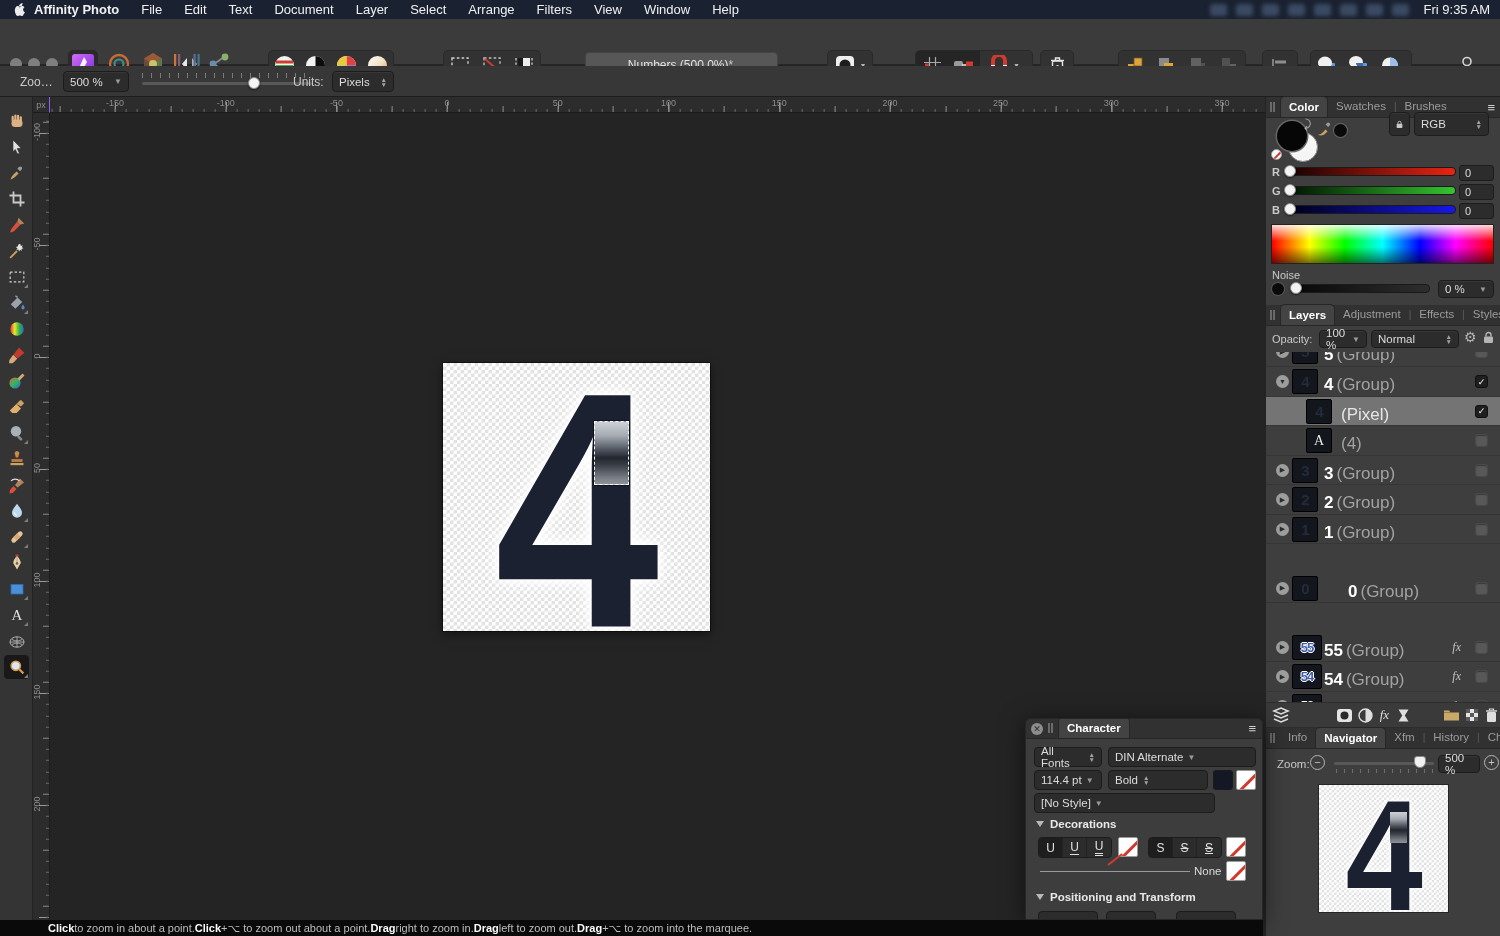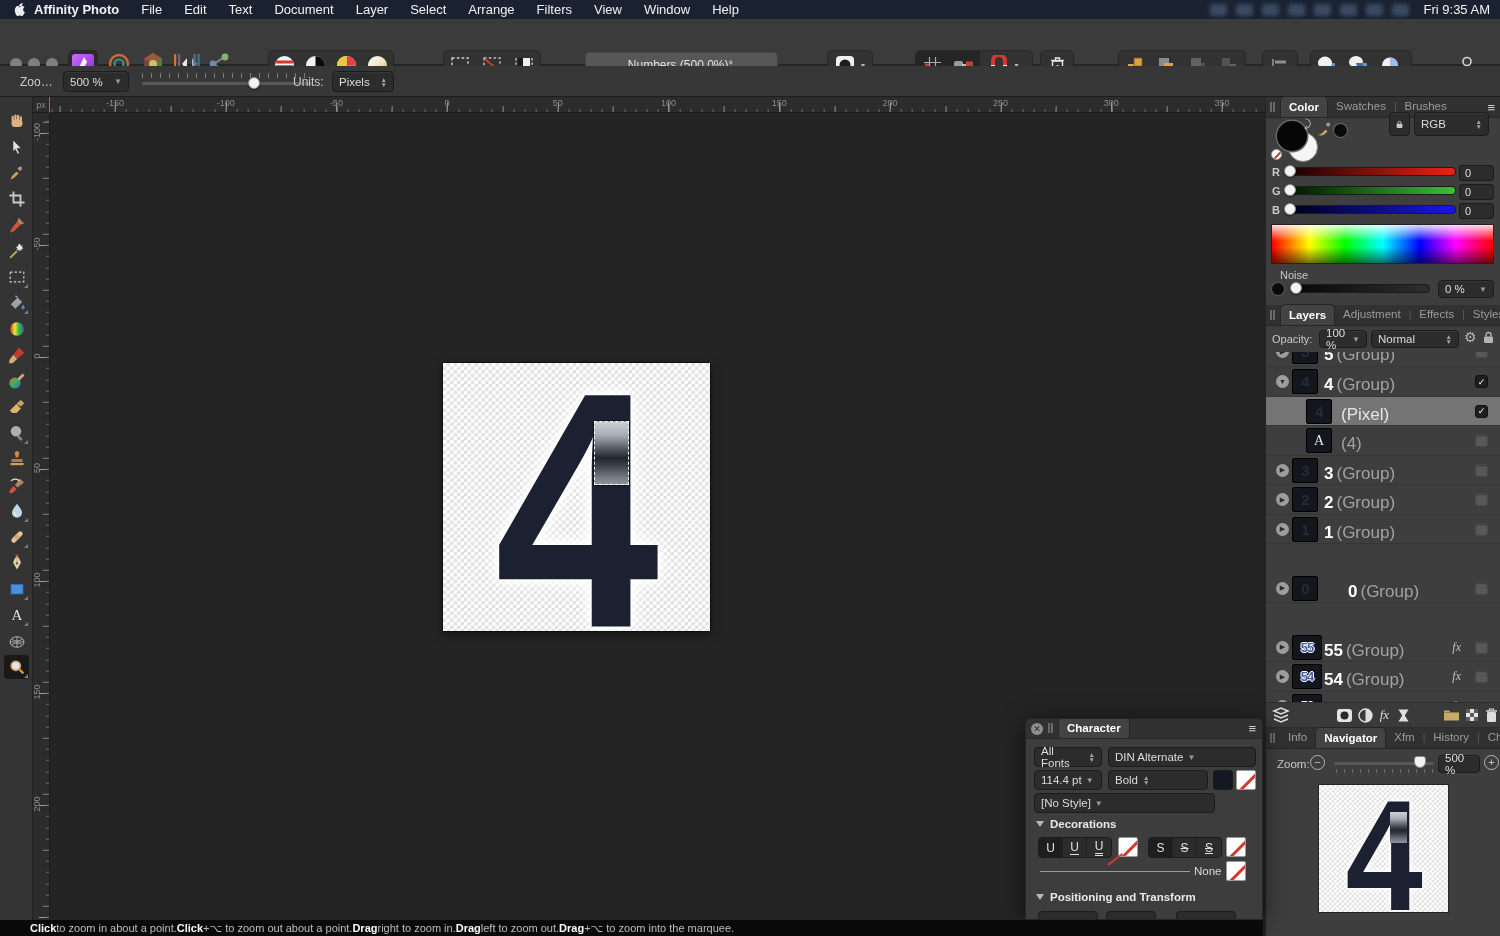--- a/index.html
+++ b/index.html
@@ -87,21 +87,21 @@
 .swatch{position:absolute;width:20px;height:20px;border:1px solid #1a1a1a;border-radius:3px}
 .noswatch{background:#fff;overflow:hidden;position:absolute;width:20px;height:20px;border:1px solid #9a9a9a;border-radius:2px}
 .noswatch::after{content:"";position:absolute;left:-4px;top:8px;width:34px;height:2.5px;background:#d03a2f;transform:rotate(-45deg)}
 .sechead{position:absolute;color:#e8e8e8;font-size:11.5px;font-weight:bold;display:flex;align-items:center;gap:6px}
 .sectri{width:0;height:0;border-left:4.5px solid transparent;border-right:4.5px solid transparent;border-top:6px solid #b9b9b9}
 .decogrp{position:absolute;display:flex;background:#2c2c2c;border:1px solid #1c1c1c;border-radius:4px;height:21px;overflow:hidden}
 .decob{width:24px;height:19px;display:flex;align-items:center;justify-content:center;color:#e0e0e0;font-size:12px;border-right:1px solid #222}
 .decob:last-child{border-right:none}
 .decob.on{background:#1e1e1e}
 
-#statusbar{position:absolute;left:0;top:920px;width:1263px;height:16px;background:#0a0a0a;color:#bdbdbd;font-size:11px;display:flex;align-items:center;padding-left:30px;white-space:nowrap}
+#statusbar{position:absolute;left:0;top:920px;width:1263px;height:16px;background:#0a0a0a;color:#bdbdbd;font-size:11px;display:flex;align-items:center;padding-left:48px;white-space:nowrap}
 #statusbar b{color:#fafafa;font-weight:bold}
 svg{display:block}
 </style>
 </head>
 <body>
 
 <div id="stage">
 
   <div id="menubar">
     <span style="margin-left:12px">
@@ -625,21 +625,21 @@
         <span class="knob" style="left: 18px; top: 87px;"></span>
         <span class="valbox" style="left: 193px; top: 87px; width: 35px; height: 16px;">0</span>
         <span class="plabel" style="left: 6px; top: 107px; font-weight: bold;">B</span>
         <span class="track" style="left: 22px; top: 108px; width: 168px; background: linear-gradient(to right, rgb(0, 0, 23), rgb(23, 23, 232));"></span>
         <span class="knob" style="left: 18px; top: 106px;"></span>
         <span class="valbox" style="left: 193px; top: 106px; width: 35px; height: 16px;">0</span>
       </div>
 
     <div class="abs" style="left:5px;top:127px;width:223px;height:40px;border:1px solid #222;background:linear-gradient(to bottom,rgba(255,255,255,.85),rgba(255,255,255,0) 42%,rgba(0,0,0,0) 58%,rgba(0,0,0,.55)),linear-gradient(to right,#f00,#ff0 17%,#0f0 33%,#0ff 50%,#00f 67%,#f0f 83%,#f00)"></div>
 
-    <span class="plabel" style="left:14px;top:172px">Noise</span>
+    <span class="plabel" style="left:6px;top:172px">Noise</span>
     <span class="abs" style="left:6px;top:186px;width:12px;height:12px;border-radius:50%;background:#0a0a0a;box-shadow:0 0 0 1px #555"></span>
     <span class="track" style="left:24px;top:187px;width:140px;background:linear-gradient(to right,#070707,#2e2e2e)"></span>
     <span class="knob" style="left:24px;top:185px"></span>
     <span class="fld" style="left:172px;top:183px;width:56px;height:18px">
       <span class="grow">0 %</span>
         <span class="caret">▼</span>
     </span>
 
     <div class="ptabs" style="top:208px" id="layertabs">
         <span class="gripwrap">

